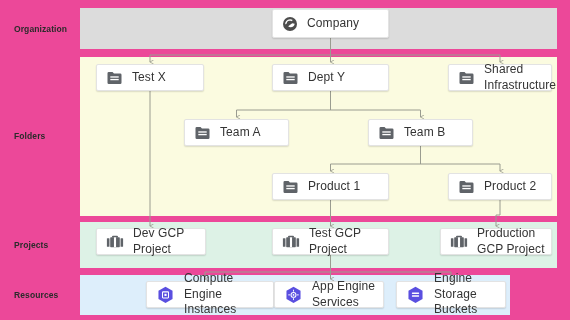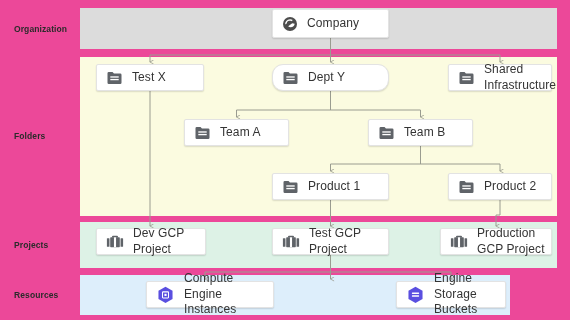--- a/index.html
+++ b/index.html
@@ -81,21 +81,21 @@
   
   .n-org      { height: 29px; }
   .n-folder   { height: 27px; }
   .n-project  { height: 27px; }
   .n-resource { height: 27px; }
 
   
   .b-company  { left: 272px; top: 9px;   width: 117px; }
 
   .b-deptx    { left: 96px;  top: 64px;  width: 108px; }
-  .b-depty    { left: 272px; top: 64px;  width: 117px; border-radius: 11px; }
+  .b-depty    { left: 272px; top: 64px;  width: 117px; }
   .b-shared   { left: 448px; top: 64px;  width: 104px; }
 
   .b-teama    { left: 184px; top: 119px; width: 105px; }
   .b-teamb    { left: 368px; top: 119px; width: 105px; }
 
   .b-prod1    { left: 272px; top: 173px; width: 117px; }
   .b-prod2    { left: 448px; top: 173px; width: 104px; text-align: right; }
 
   .b-devgcp   { left: 96px;  top: 228px; width: 110px; }
   .b-testgcp  { left: 272px; top: 228px; width: 117px; }
@@ -294,20 +294,35 @@
       <svg width="19" height="17" viewBox="0 0 24 22">
         <path d="M12 1.1 21.1 6.3v10.4L12 21.9 2.9 16.7V6.3z" fill="#5a4fe0"></path>
         <rect x="8.1" y="7.6" width="7.8" height="7.8" rx="0.8" fill="none" stroke="#ffffff" stroke-width="1.3"></rect>
         <rect x="10.6" y="10.1" width="2.8" height="2.8" fill="#ffffff"></rect>
       </svg>
     </span>
     <span class="label">Compute Engine
 Instances</span>
   </div>
 
+  <div class="node n-resource b-appeng">
+    <span class="icon">
+      <svg width="19" height="17" viewBox="0 0 24 22">
+        <path d="M12 1.1 21.1 6.3v10.4L12 21.9 2.9 16.7V6.3z" fill="#5a4fe0"></path>
+        <circle cx="12" cy="11.5" r="3.2" fill="none" stroke="#ffffff" stroke-width="1.3"></circle>
+        <circle cx="12" cy="11.5" r="1.1" fill="#ffffff"></circle>
+        <rect x="11.4" y="4.8" width="1.2" height="2.5" fill="#ffffff"></rect>
+        <rect x="11.4" y="15.7" width="1.2" height="2.5" fill="#ffffff"></rect>
+        <rect x="5.2" y="10.9" width="2.5" height="1.2" fill="#ffffff"></rect>
+        <rect x="16.3" y="10.9" width="2.5" height="1.2" fill="#ffffff"></rect>
+      </svg>
+    </span>
+    <span class="label">App Engine
+Services</span>
+  </div>
 
   <div class="node n-resource b-storage">
     <span class="icon">
       <svg width="19" height="17" viewBox="0 0 24 22">
         <path d="M12 1.1 21.1 6.3v10.4L12 21.9 2.9 16.7V6.3z" fill="#5a4fe0"></path>
         <rect x="7.3" y="8.5" width="9.4" height="1.9" rx="0.6" fill="#ffffff"></rect>
         <rect x="7.3" y="12.1" width="9.4" height="1.9" rx="0.6" fill="#ffffff"></rect>
       </svg>
     </span>
     <span class="label">Engine Storage

